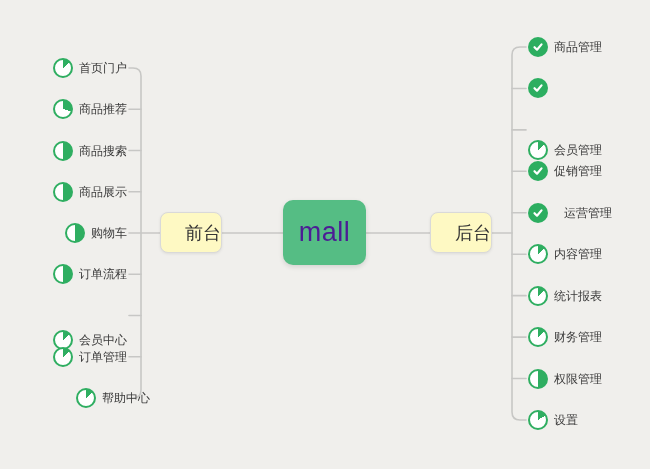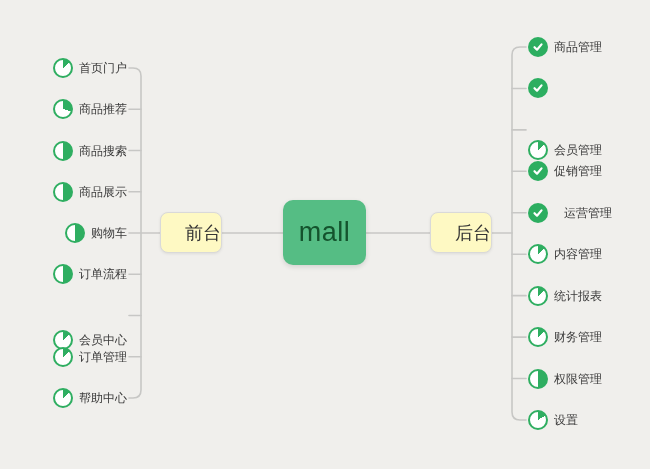--- a/index.html
+++ b/index.html
@@ -14,21 +14,21 @@
     stroke-linecap:round;
   }
   .node {
     position:absolute; box-sizing:border-box;
     display:flex; align-items:center; justify-content:center;
     cursor:default; user-select:none;
   }
   .root-node {
     left:283px; top:200px; width:83px; height:65px;
     background:var(--node-green,#55bd84); border-radius:10px;
-    color:#14532d; font-size:27px; letter-spacing:0.5px;
+    color:#4c1d95; font-size:27px; letter-spacing:0.5px;
     box-shadow:0 2px 5px rgba(0,0,0,0.12);
   }
   .branch-node {
     width:62px; height:41px; background:#fef9c3;
     border:1px solid #d9d9d9; border-radius:8px;
     color:#333333; font-size:18px;
     box-shadow:0 1px 3px rgba(0,0,0,0.08);
     justify-content:flex-end;
   }
   #front-node { left:160px; top:212px; }
@@ -122,21 +122,21 @@
       <span class="label">订单流程</span>
     </div>
       <div class="leaf" style="top: 304.5px; right: 523px; margin-top: 24px;">
       <span class="icon pie" style="background: conic-gradient(rgb(47, 174, 97) 0deg, rgb(47, 174, 97) 50deg, rgb(255, 255, 255) 50deg, rgb(255, 255, 255) 360deg);"></span>
       <span class="label">会员中心</span>
     </div>
       <div class="leaf" style="top: 345.75px; right: 523px;">
       <span class="icon pie" style="background: conic-gradient(rgb(47, 174, 97) 0deg, rgb(47, 174, 97) 50deg, rgb(255, 255, 255) 50deg, rgb(255, 255, 255) 360deg);"></span>
       <span class="label">订单管理</span>
     </div>
-      <div class="leaf" style="top: 387px; right: 523px; justify-content: space-between;">
+      <div class="leaf" style="top: 387px; right: 500px; justify-content: space-between;">
       <span class="icon pie" style="background: conic-gradient(rgb(47, 174, 97) 0deg, rgb(47, 174, 97) 50deg, rgb(255, 255, 255) 50deg, rgb(255, 255, 255) 360deg);"></span>
       <span class="label">帮助中心</span>
     </div>
     </div>
   <div id="back-items">
       <div class="leaf" style="top: 36px; left: 528px;">
       <span class="icon check">
           <svg width="12" height="12" viewBox="0 0 12 12">
             <path d="M2.5 6.2 L5 8.7 L9.5 3.4" stroke="#fff" stroke-width="2.2" fill="none" stroke-linecap="round" stroke-linejoin="round"></path>
           </svg>

